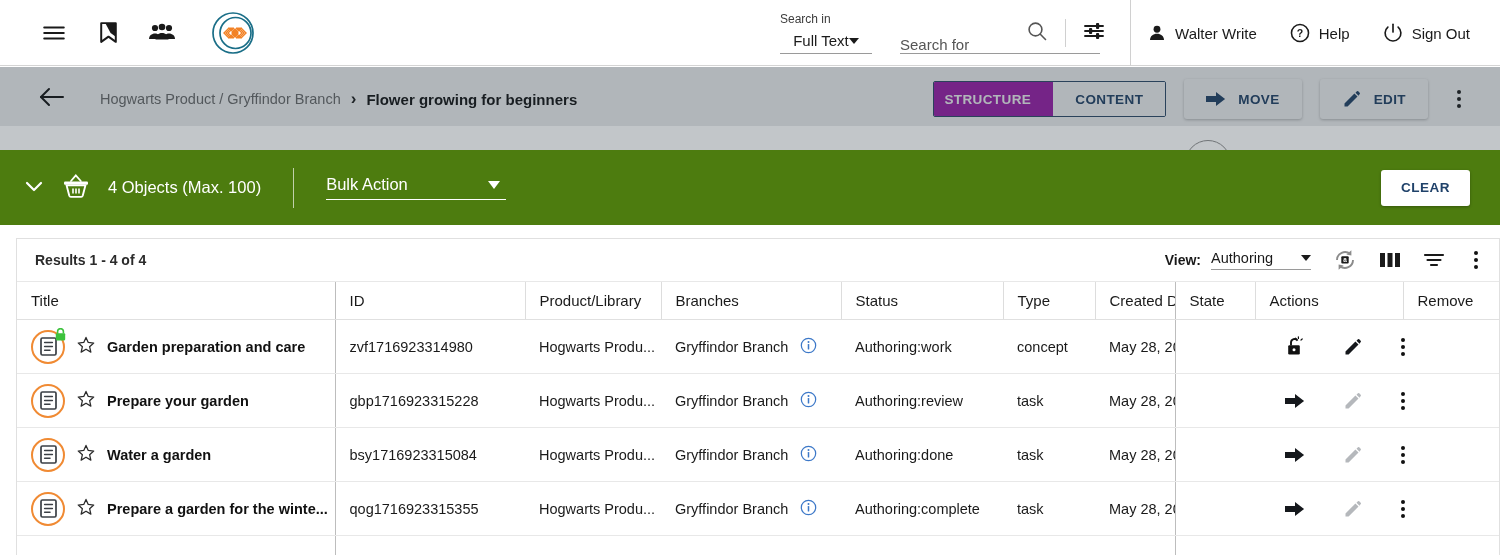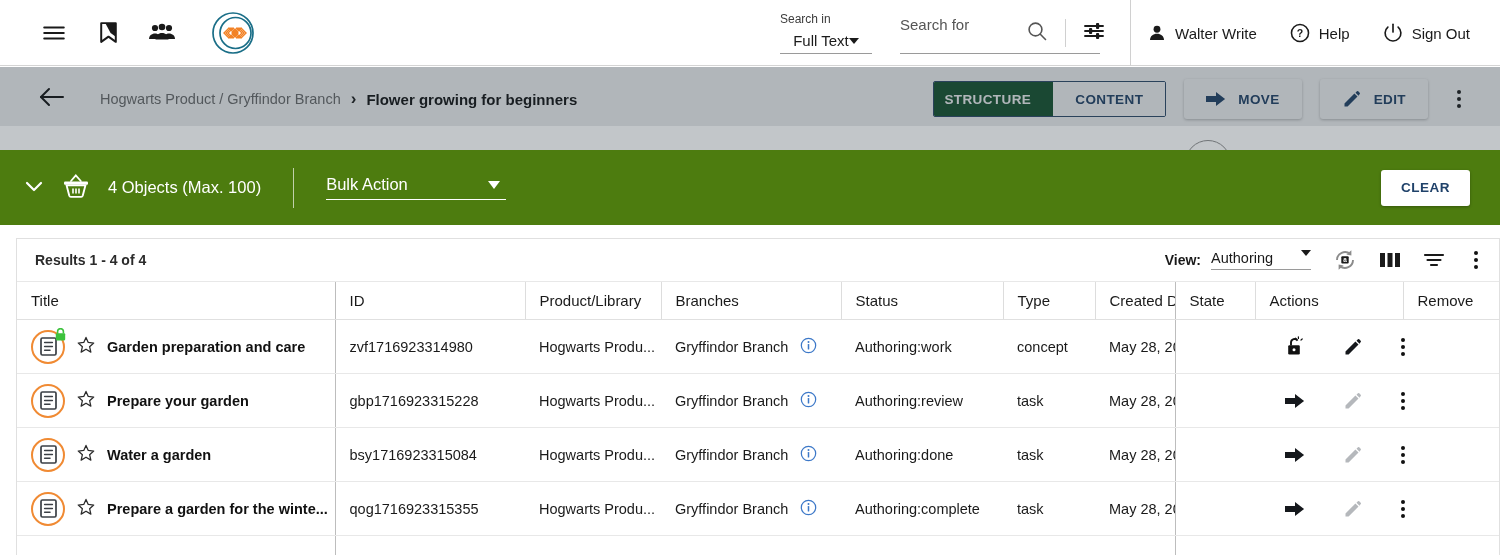--- a/index.html
+++ b/index.html
@@ -30,21 +30,21 @@
   .search-in { display: flex; flex-direction: column; }
   .search-in-lbl { font-size: 12px; color: #3c3c3c; margin-bottom: 7px; line-height: 1; }
   .sel-row {
     display: flex; align-items: center; justify-content: center;
     width: 92px; border-bottom: 1px solid #9a9a9a; padding-bottom: 4px;
   }
   .sel-val { font-size: 15px; color: #1a1a1a; }
   .caret { width: 0; height: 0; border-left: 5px solid transparent; border-right: 5px solid transparent; border-top: 6px solid #1a1a1a; }
   .search-for {
     width: 200px; margin-left: 28px; border-bottom: 1px solid #9a9a9a;
-    padding-bottom: 20px; font-size: 15px; color: #2b2b2b;
+    padding-bottom: 0; font-size: 15px; color: #2b2b2b;
   }
   .hdr-right {
     position: absolute; right: 0; top: 0; height: 66px;
     display: flex; align-items: center; gap: 0;
   }
   .mag { margin-left: 24px; cursor: pointer; }
   .vsep { width: 1px; height: 28px; background: #d0d0d0; margin: 0 16px; }
   .tune { cursor: pointer; }
   .vsep-tall { width: 1px; height: 66px; background: #d0d0d0; margin-left: 24px; }
   .hdr-item {
@@ -64,21 +64,21 @@
   .crumb-parent { font-size: 14.5px; color: #6d6d6d; cursor: pointer; }
   .crumb-chev { font-size: 17px; color: #1a1a1a; font-weight: bold; }
   .crumb-cur { font-size: 15px; color: #111; font-weight: bold; }
 
   .tb-right { position: absolute; right: 28px; top: 0; height: 66px; display: flex; align-items: center; gap: 18px; }
   .segctl { display: flex; height: 36px; border: 1px solid #2d4a6b; border-radius: 2px; overflow: hidden; }
   .seg {
     display: flex; align-items: center; justify-content: center;
     padding: 0 22px; font-size: 13.5px; font-weight: bold; letter-spacing: .4px; cursor: pointer;
   }
-  .seg.on { background: #14532d; color: #ffffff; padding-left: 10px; }
+  .seg.on { background: #a21caf; color: #ffffff; padding-left: 10px; }
   .seg.off { background: #ffffff; color: #20426a; }
   .btn-flat {
     display: flex; align-items: center; gap: 12px; height: 40px; padding: 0 22px;
     background: #ffffff; border-radius: 3px; cursor: pointer;
     box-shadow: 0 1px 3px rgba(0,0,0,.26);
     font-size: 13.5px; font-weight: bold; letter-spacing: .4px; color: #20426a;
   }
   .kebab-tb { width: 26px; display: flex; flex-direction: column; align-items: center; gap: 3px; cursor: pointer; }
   .kd { width: 4px; height: 4px; border-radius: 50%; background: #1a1a1a; }
 
@@ -123,21 +123,21 @@
   
   .card {
     position: absolute; left: 16px; top: 238px; width: 1484px; height: 320px;
     background: #ffffff; border: 1px solid #e0e0e0; overflow: hidden;
   }
   .card-top { height: 42px; display: flex; align-items: center; position: relative; }
   .res-count { margin-left: 18px; font-size: 14px; color: #2b2b2b; font-weight: bold; }
   .ct-right { position: absolute; right: 14px; display: flex; align-items: center; gap: 22px; }
   .view-lbl { font-size: 14px; color: #1a1a1a; font-weight: bold; }
   .view-sel {
-    width: 100px; display: flex; justify-content: space-between;
+    width: 100px; display: flex; align-items: center; justify-content: space-between;
     border-bottom: 1px solid #9a9a9a; padding-bottom: 3px; margin-left: -12px; cursor: pointer;
   }
   .view-val { font-size: 14.5px; color: #1a1a1a; }
   .ct-ic { cursor: pointer; display: flex; align-items: center; }
 
   
   table.grid { border-collapse: collapse; width: 1482px; table-layout: fixed; }
   table.grid th, table.grid td {
     text-align: left; vertical-align: middle; padding: 0 0 0 14px;
     font-size: 14.5px; color: #1a1a1a; border-bottom: 1px solid #e8e8e8;

